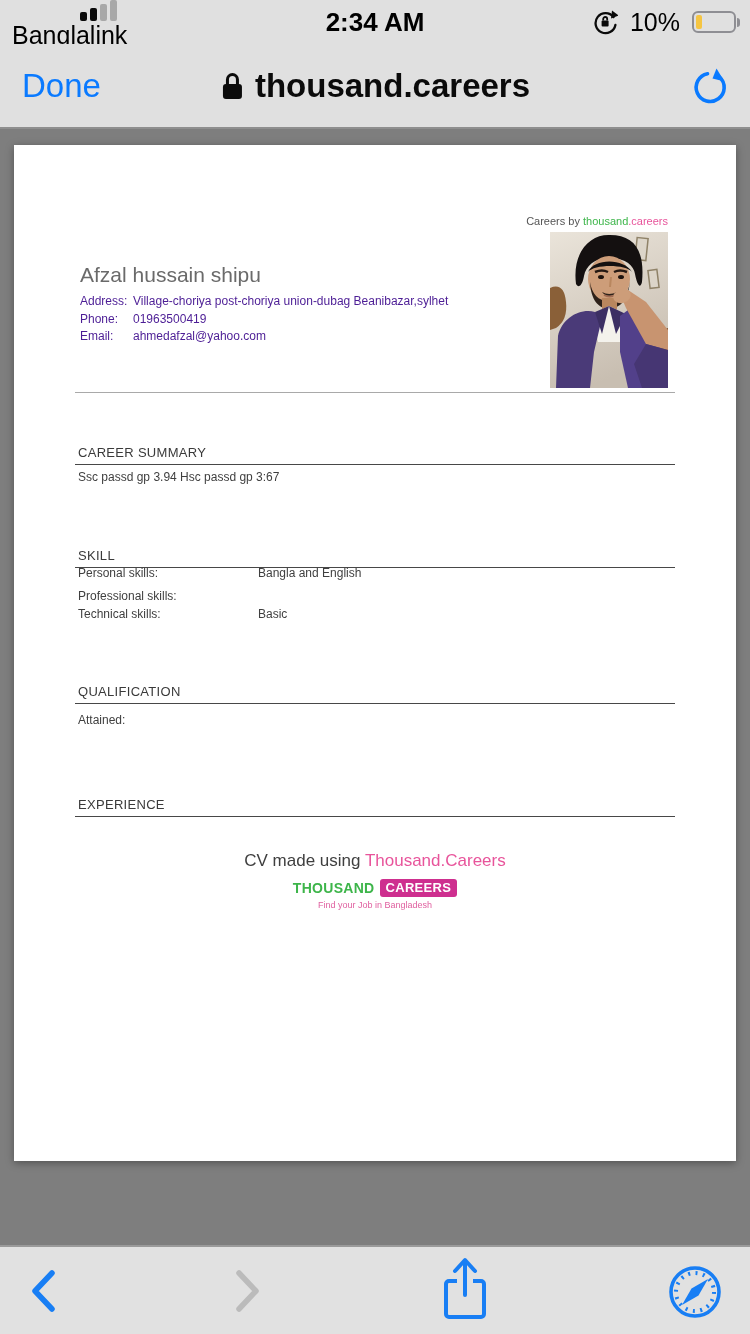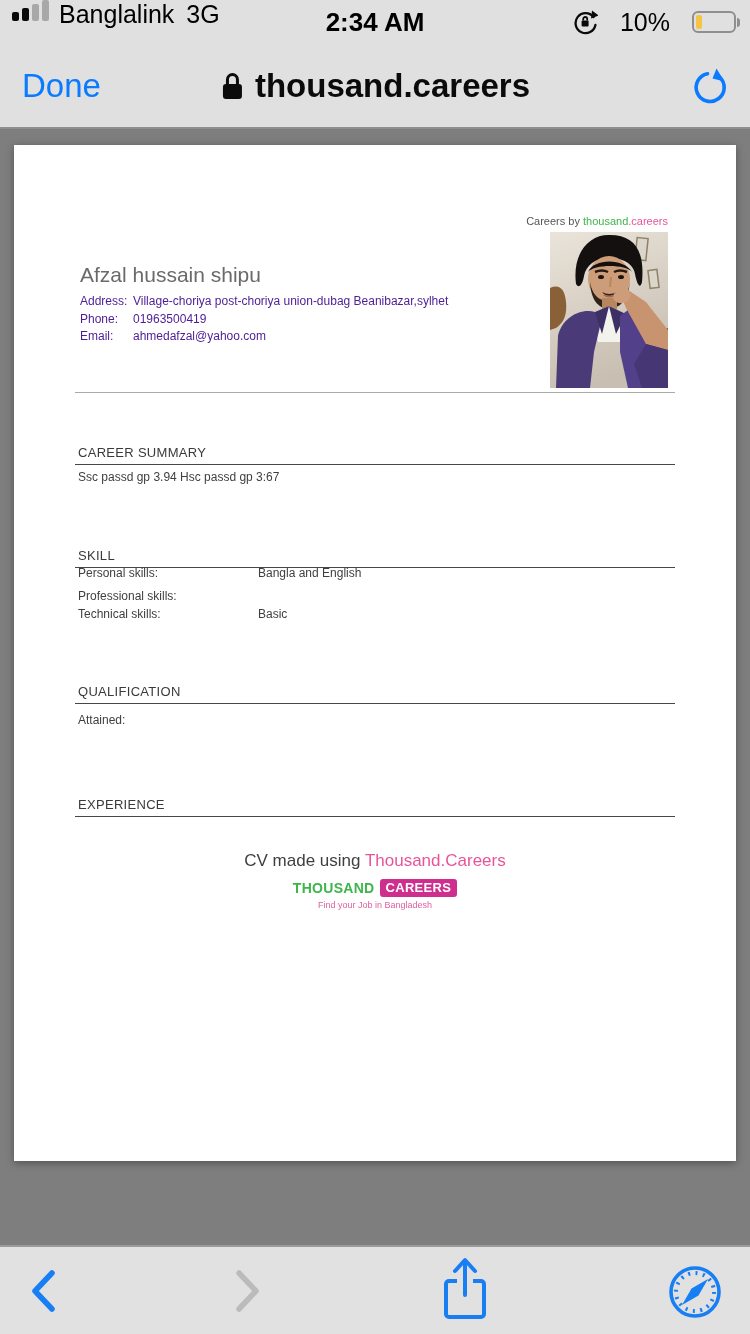--- a/index.html
+++ b/index.html
@@ -9,34 +9,34 @@
     background:#7E7E7E;
     font-family:"Liberation Sans","DejaVu Sans",sans-serif;
     -webkit-font-smoothing:antialiased;
   }
 
   
   .status-bar {
     position:absolute; top:0; left:0; width:750px; height:44px;
     background:#E0E0E0; z-index:30;
   }
-  .sb-left { position:absolute; left:12px; top:0; height:44px; display:flex; align-items:flex-start; }
+  .sb-left { position:absolute; left:12px; top:0; height:44px; display:flex; align-items:flex-end;flex-direction:column; }
   .signal { display:inline-flex; align-items:flex-end; gap:3px; margin-right:10px; }
   .signal i { display:block; width:7px; border-radius:2px; }
   .signal .b1 { height:9px;  background:#0A0A0A; }
   .signal .b2 { height:13px; background:#0A0A0A; }
   .signal .b3 { height:17px; background:#A8A8A8; }
   .signal .b4 { height:21px; background:#A8A8A8; }
   .carrier { font-size:25px; color:#000; }
   .network { font-size:25px; color:#000; margin-left:12px; }
   .sb-time {
     position:absolute; left:50%; top:50%; transform:translate(-50%,-50%);
     font-size:26px; font-weight:700; color:#000;
   }
-  .sb-right { position:absolute; right:10px; top:0; height:44px; display:flex; align-items:center; gap:22px;justify-content:flex-end; }
+  .sb-right { position:absolute; right:10px; top:0; height:44px; display:flex; align-items:center; gap:12px;justify-content:flex-end; }
   .battery-pct { font-size:25px; font-weight:500; color:#000; }
   .battery { display:flex; align-items:center; }
   .battery .shell {
     width:44px; height:22px; border:2px solid #8E8E93; border-radius:6px;
     padding:2px; display:flex;
   }
   .battery .fill { width:6px; height:14px; background:#F5C542; border-radius:2px; }
   .battery .nub {
     width:3px; height:9px; background:#8E8E93;
     border-radius:0 3px 3px 0; margin-left:1px;

